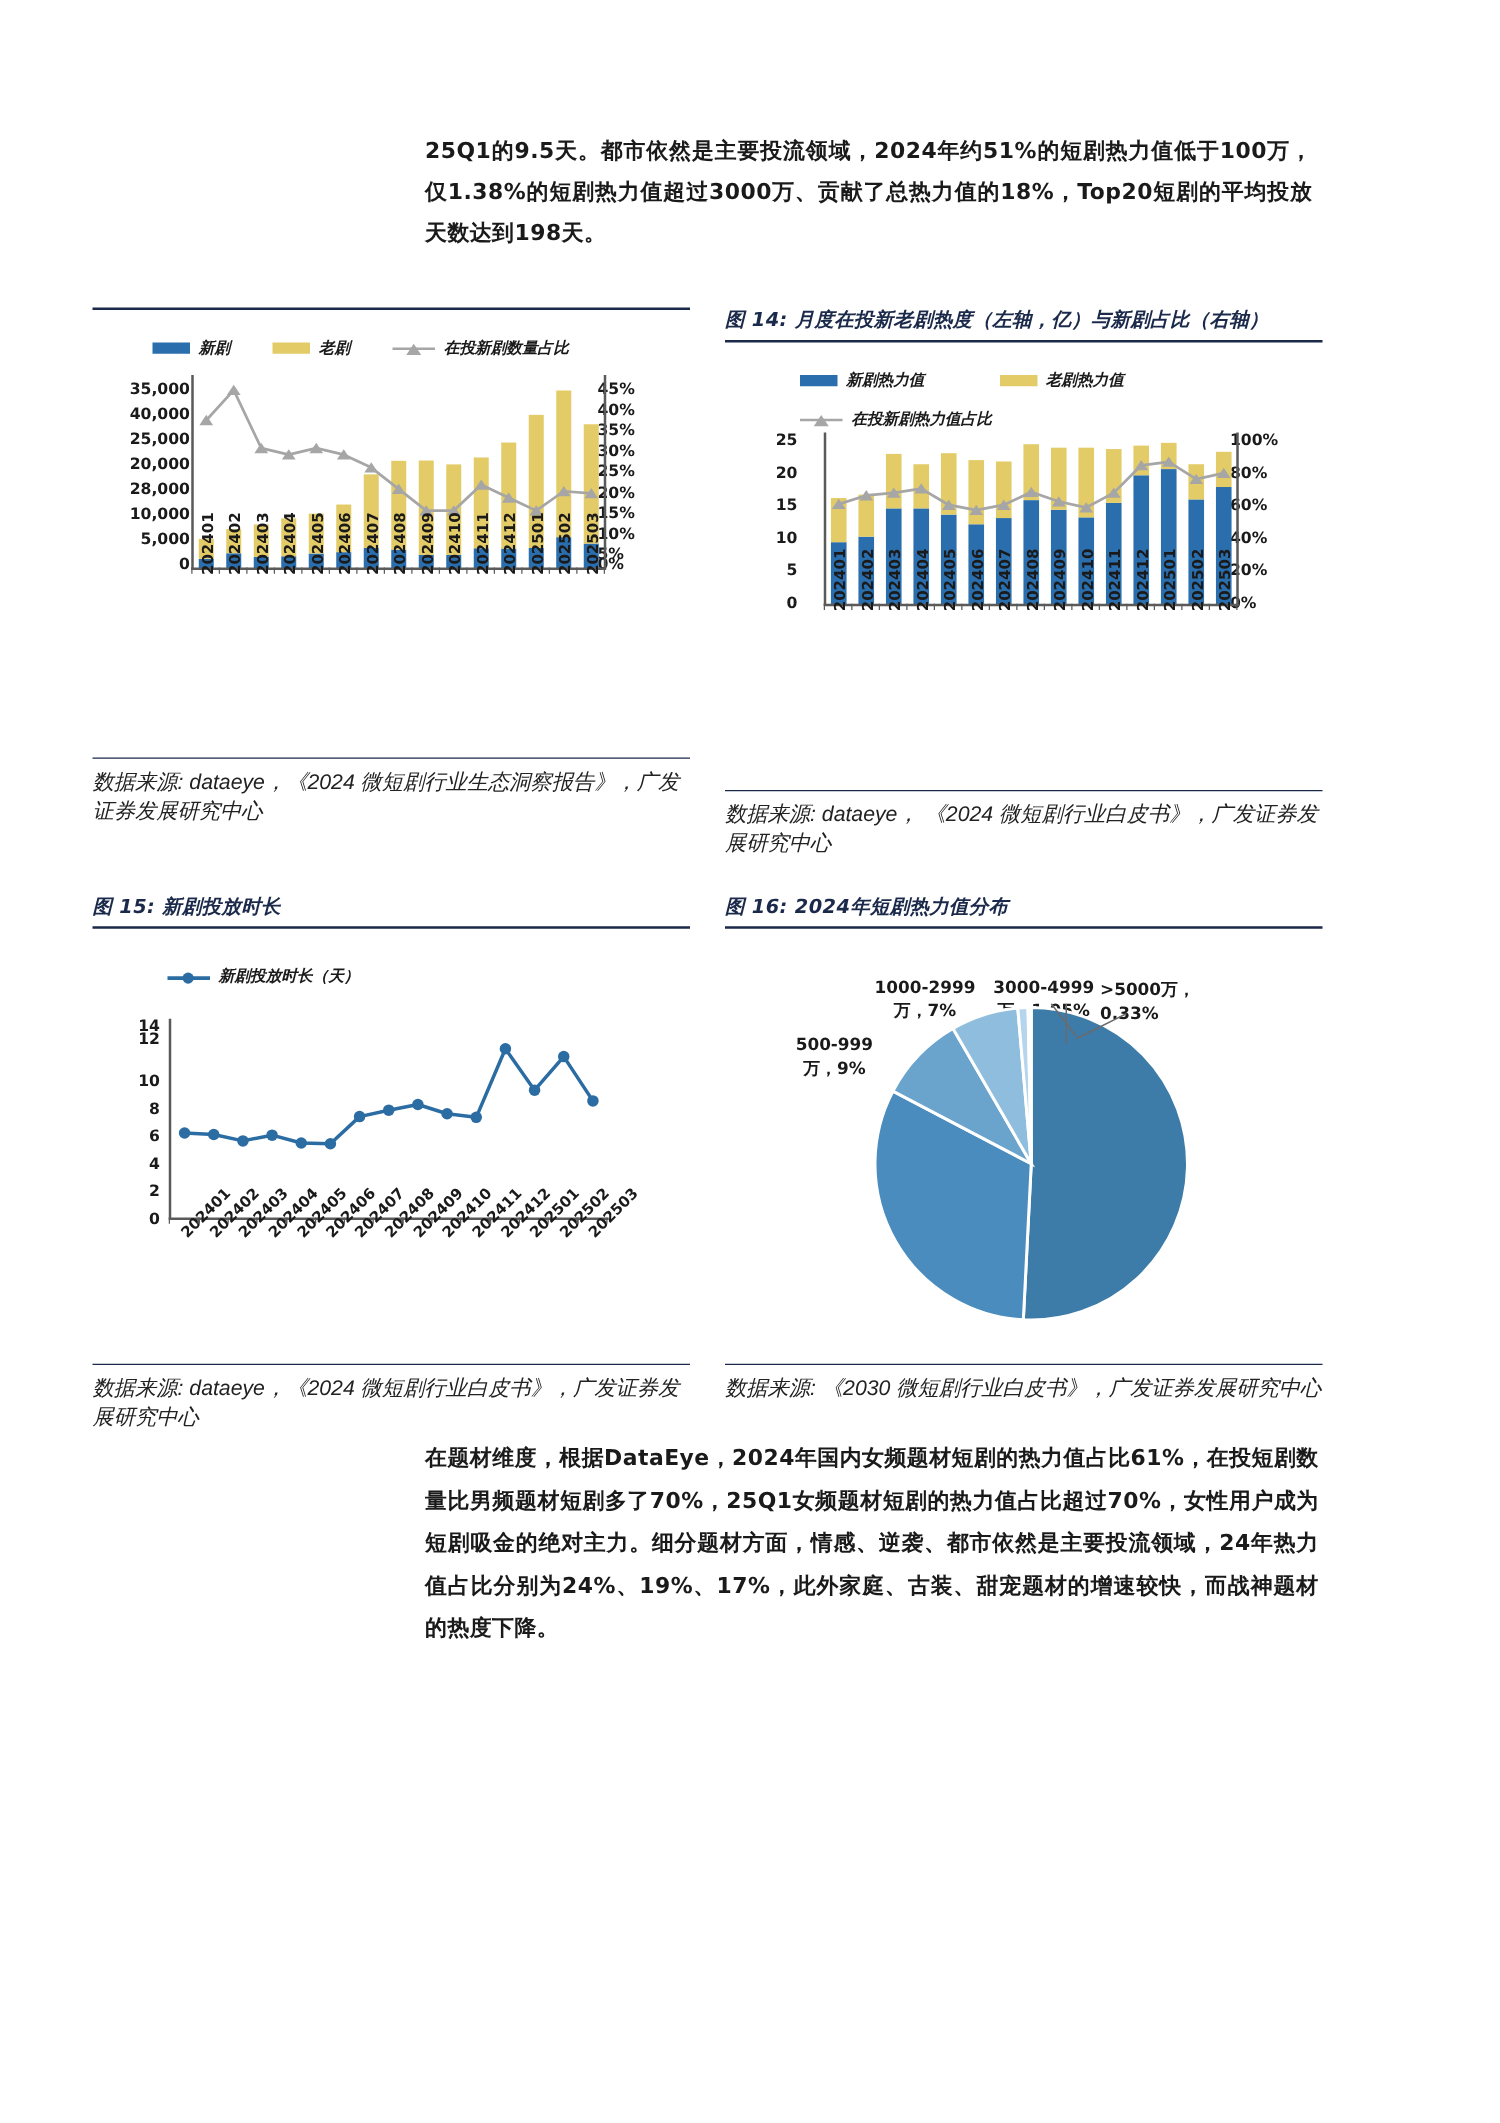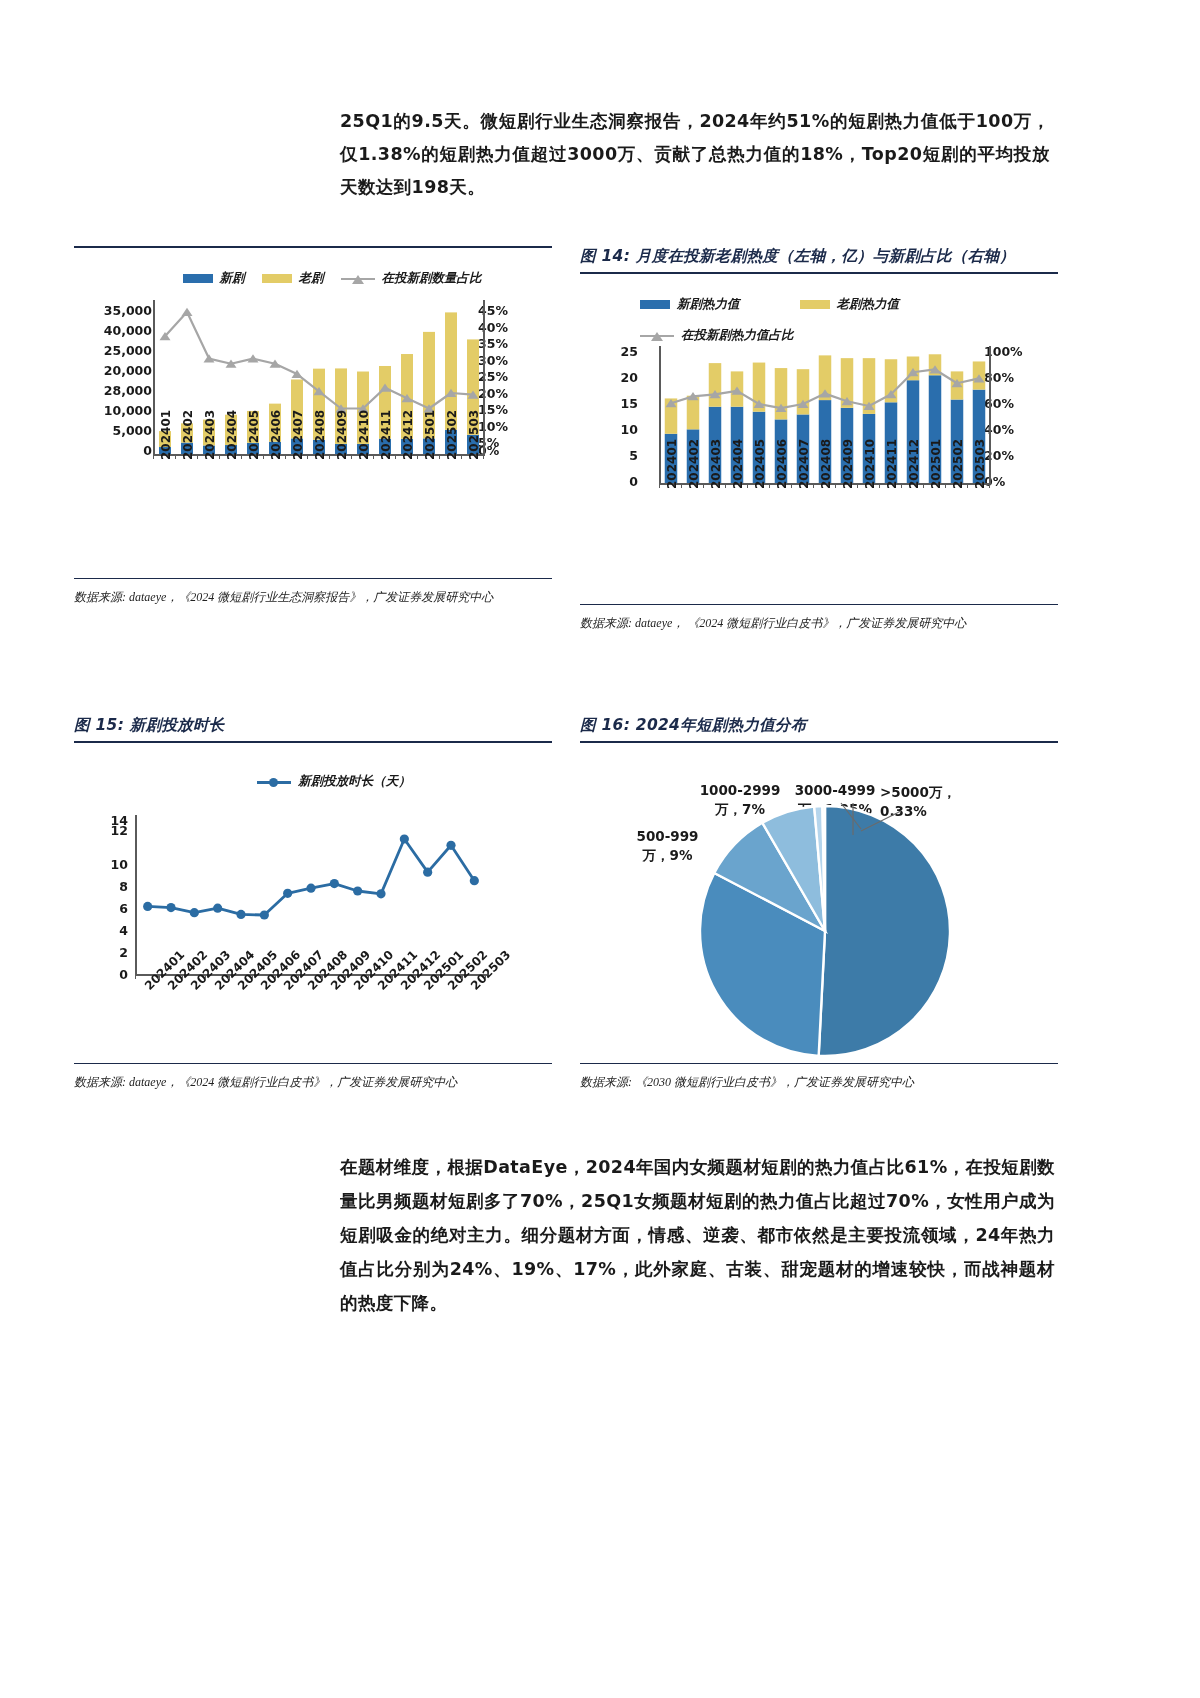--- a/index.html
+++ b/index.html
@@ -37,29 +37,30 @@
     line-height:26px;
     color:#1b2a4a;
     font-style:italic;
     letter-spacing:0.3px;
   }
   .fig-rule { border-bottom:2px solid #1b2a4a; margin-top:3px; }
   .fig-body { position:relative; }
   .fig-source {
     border-top:1px solid #1b2a4a;
     padding-top:7px;
-    font-family:Liberation Serif, serif;
+    font-family:Liberation Sans, sans-serif;
     font-style:italic;
-    font-size:12px;
+    font-size:17px;
     line-height:23px;
     color:#222;
+    margin-top:28px;
   }
 
   
-  .legend { display:flex; flex-wrap:wrap; justify-content:center; gap:22px 17px; }
+  .legend { display:flex; flex-wrap:wrap; justify-content:flex-start; gap:22px 34px; }
   .legend-item { display:flex; align-items:center; gap:7px;
     font-family:"DejaVu Serif", serif; font-weight:700; font-style:italic;
     font-size:12.5px; color:#1a1a1a; white-space:nowrap; }
   .swatch { width:30px; height:9px; display:inline-block; }
   .lineswatch { width:34px; height:10px; position:relative; display:inline-block; }
   .lineswatch i { position:absolute; left:0; top:4px; width:34px; height:2px; background:#a6a6a6; }
   .lineswatch b { position:absolute; left:11px; top:1px; width:0; height:0;
     border-left:6px solid transparent; border-right:6px solid transparent;
     border-bottom:9px solid #a6a6a6; }
   .lineswatch-dot i { background:#2b6ca3; height:3px; top:4px; }
@@ -102,21 +103,21 @@
     text-align:center;
     white-space:pre-line;
   }
   .pie-lab.inner { color:#ffffff; }
 </style>
 </head>
 <body>
 
 <div class="page">
 
-  <div class="para" id="para-top">25Q1的9.5天。微短剧行业生态洞察报告，2024年约51%的短剧热力值低于100万，仅1.38%的短剧热力值超过3000万、贡献了总热力值的18%，Top20短剧的平均投放天数达到198天。</div>
+  <div class="para" id="para-top">25Q1的9.5天。都市依然是主要投流领域，2024年约51%的短剧热力值低于100万，仅1.38%的短剧热力值超过3000万、贡献了总热力值的18%，Top20短剧的平均投放天数达到198天。</div>
 
   <div class="fig" id="fig13" style="left:74px; top:243px; width:478px;">
     <div class="fig-rule"></div>
 
     <div class="fig-body" style="height:330px;">
 
       <div class="legend" style="position:absolute; left:48px; top:22px; width:420px;">
         <div class="legend-item">
           <span class="swatch" style="background:#2a6ead;"></span>
           <span>新剧</span>

